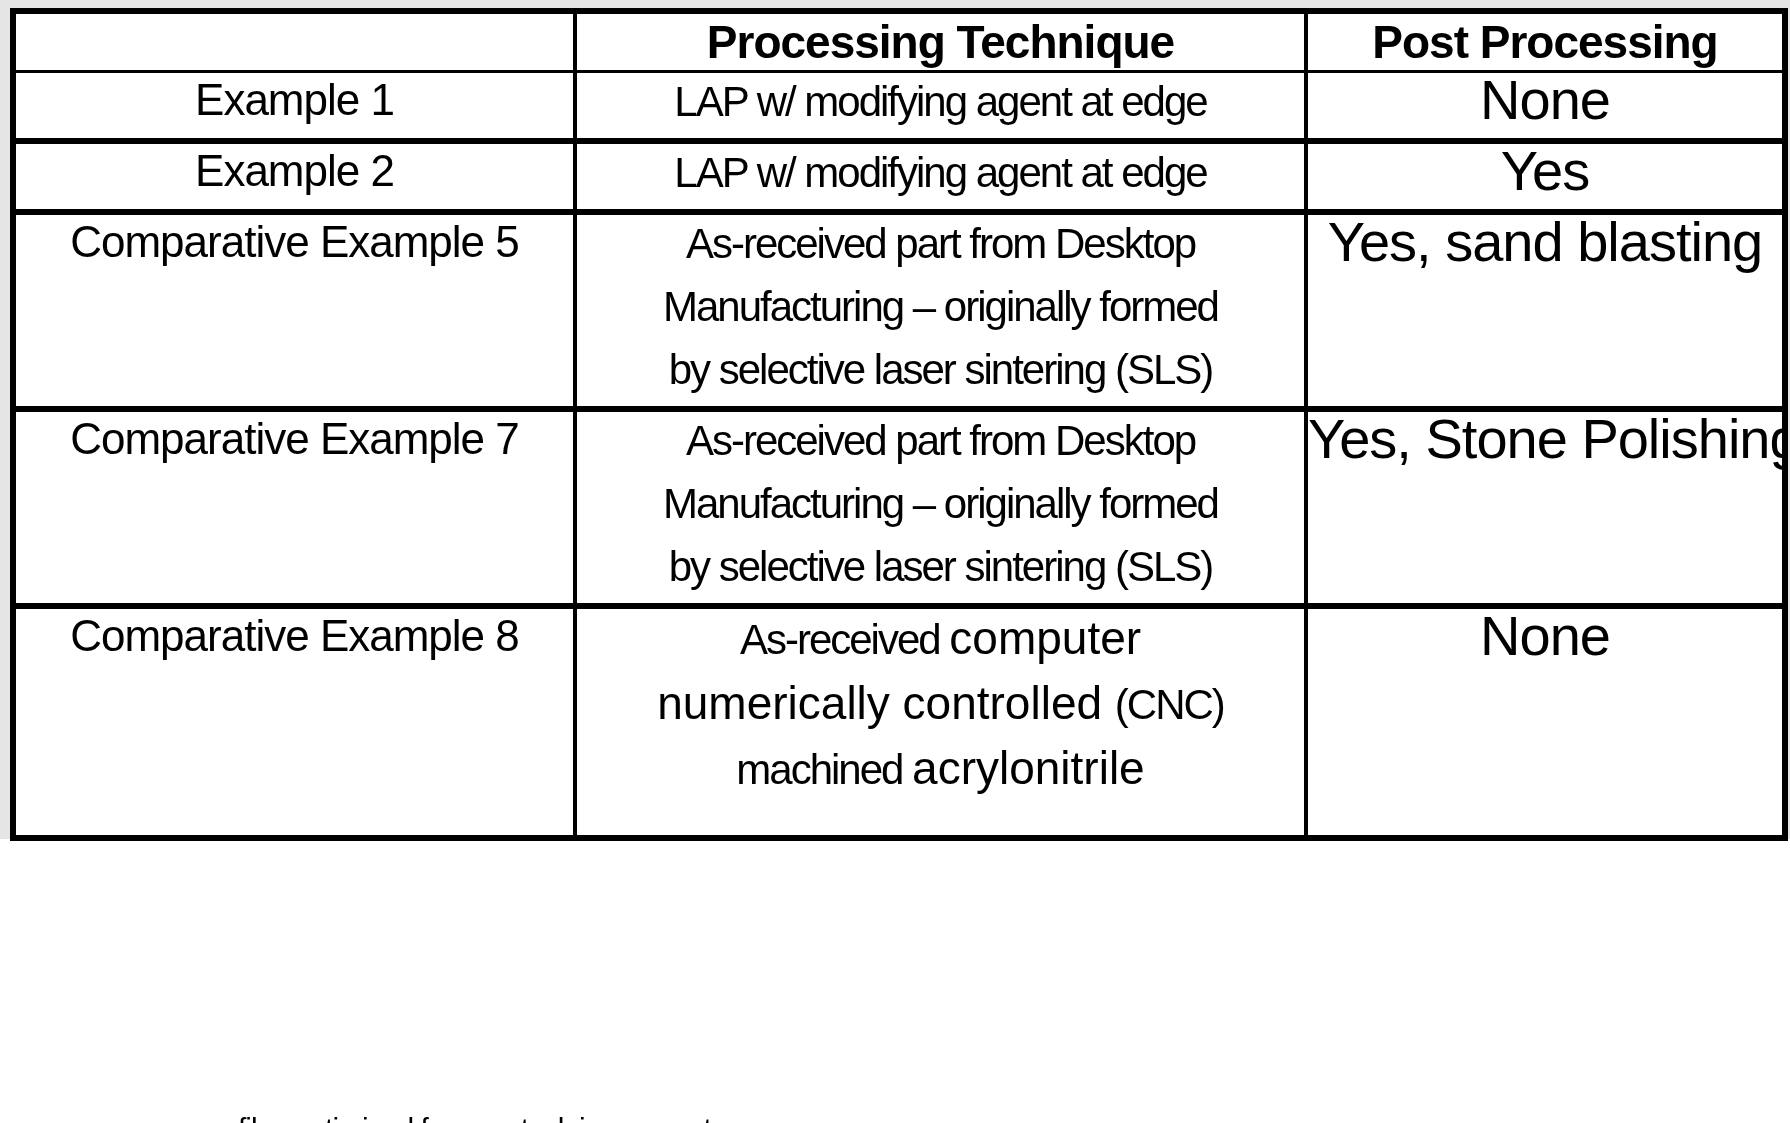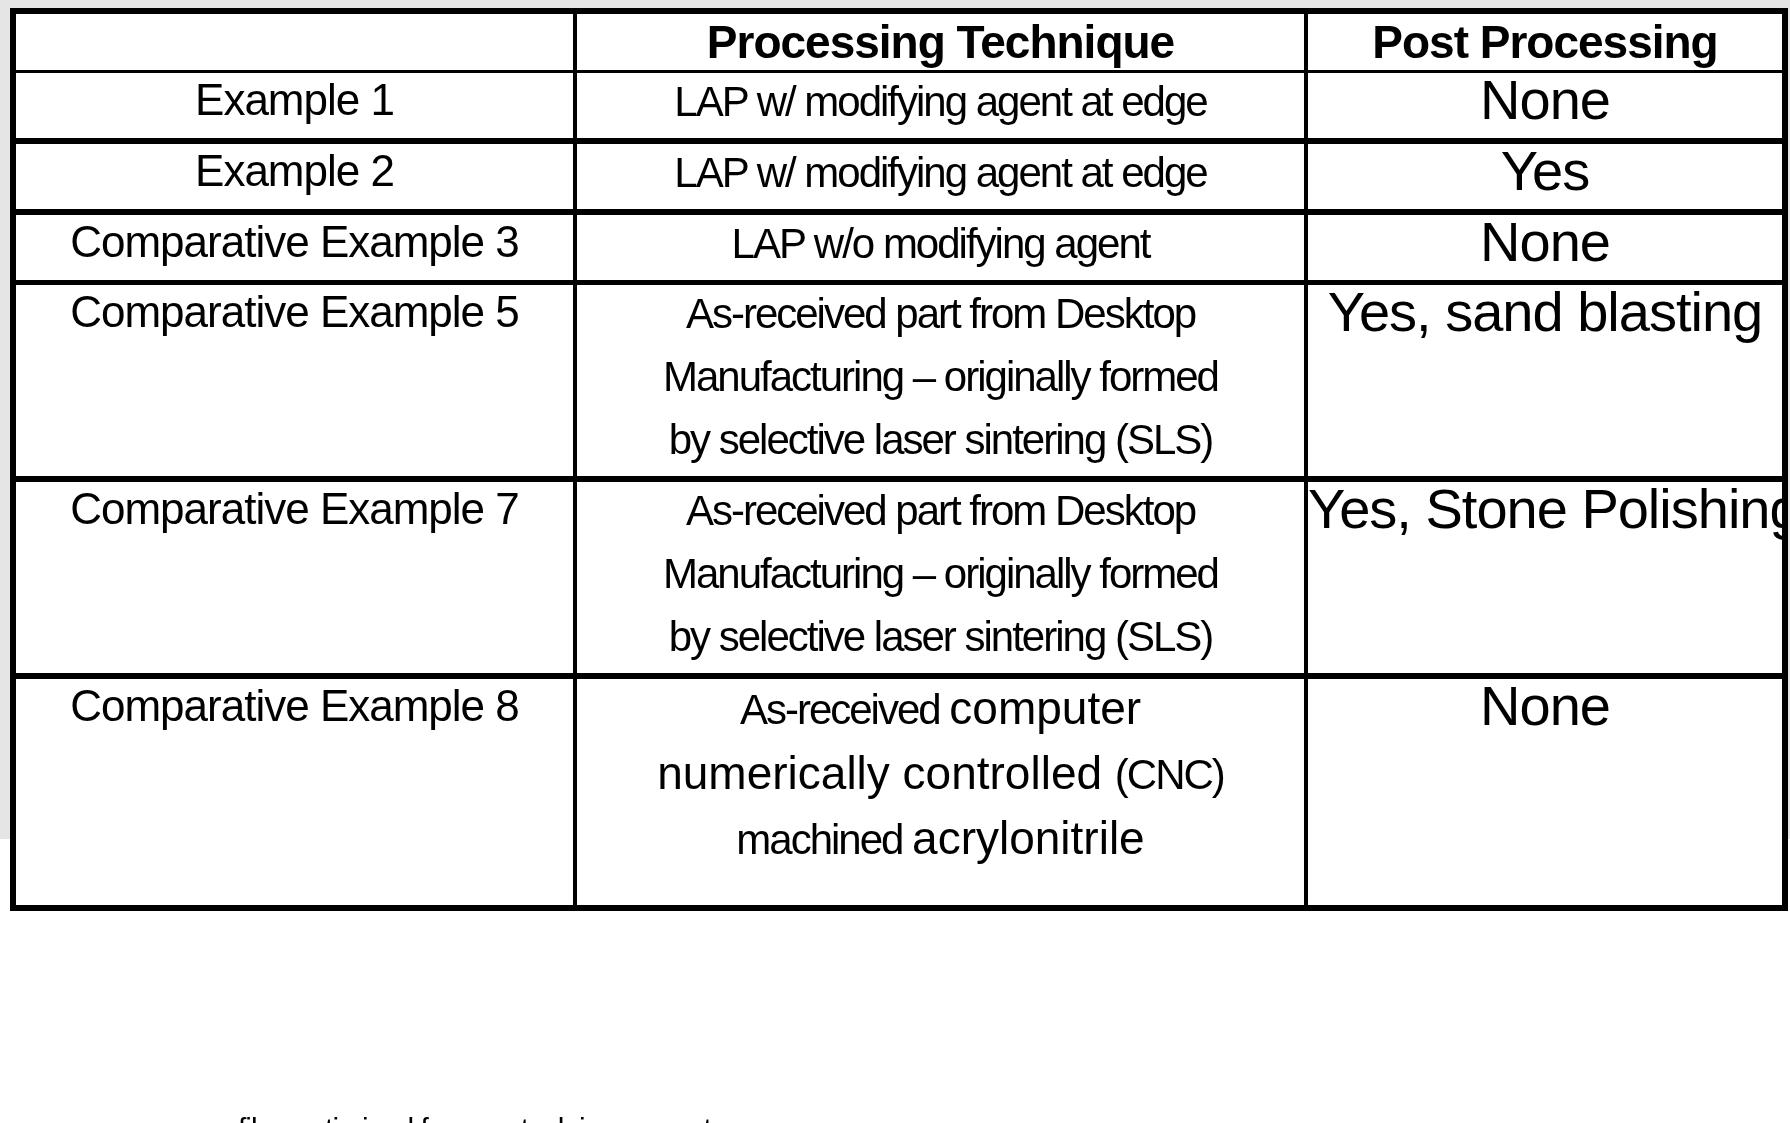--- a/index.html
+++ b/index.html
@@ -124,27 +124,20 @@
       </tr>
 
       <tr class="r2">
         <td class="cell-label">Example 2</td>
         <td class="cell-tech">
             <div class="tline"><span class="seg-narrow">LAP w/ modifying agent at edge</span></div>
           </td>
         <td class="cell-post">Yes</td>
       </tr>
 
-      <tr class="r3">
-        <td class="cell-label">Comparative Example 3</td>
-        <td class="cell-tech">
-            <div class="tline"><span class="seg-narrow">LAP w/o modifying agent</span></div>
-          </td>
-        <td class="cell-post">None</td>
-      </tr>
 
 
       <tr class="r5">
         <td class="cell-label">Comparative Example 5</td>
         <td class="cell-tech">
             <div class="tline"><span class="seg-narrow">As-received part from Desktop</span></div>
             <div class="tline"><span class="seg-narrow">Manufacturing – originally formed</span></div>
             <div class="tline"><span class="seg-narrow">by selective laser sintering (SLS)</span></div>
           </td>
         <td class="cell-post">Yes, sand blasting</td>

